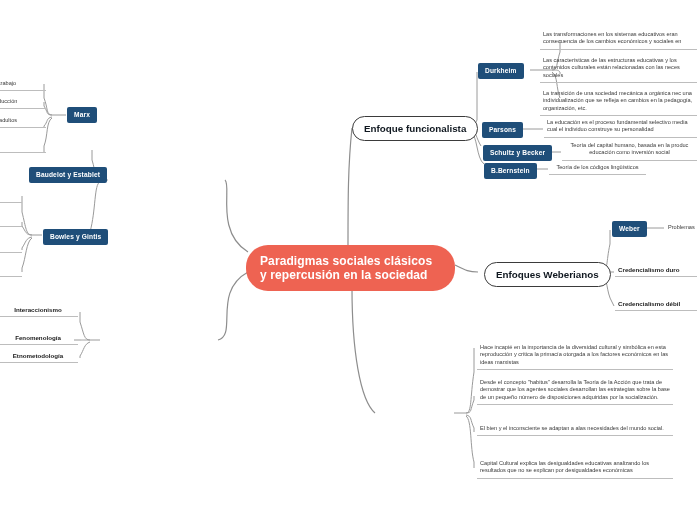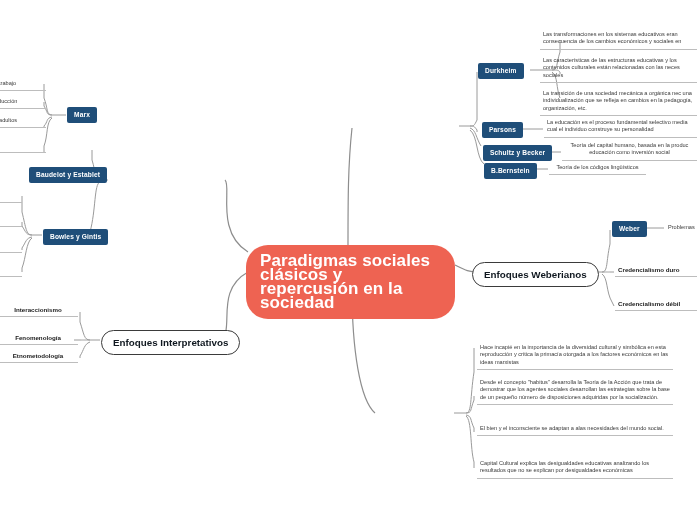--- a/index.html
+++ b/index.html
@@ -11,21 +11,21 @@
   #canvas{position:absolute;left:0;top:0;width:697px;height:520px;}
   svg.links{position:absolute;left:0;top:0;width:697px;height:520px;overflow:visible;}
   svg.links path{fill:none;stroke:#9a9a9a;stroke-width:1;}
   svg.links path.thick{stroke:#8d8d8d;stroke-width:1.2;}
 
   .node{position:absolute;box-sizing:border-box;}
 
   
   .root{
     background:#ee6352;color:#ffffff;border-radius:22px;
-    font-weight:bold;font-size:17px;line-height:14px;
+    font-weight:bold;font-size:12px;line-height:14px;
     padding:9px 14px;letter-spacing:.1px;
   }
 
   
   .oval{
     border:1.3px solid #3b3b3b;border-radius:16px;background:#ffffff;
     color:#101820;font-weight:bold;font-size:9.8px;line-height:11px;
     padding:6px 11px;text-align:center;white-space:nowrap;
   }
 
@@ -104,20 +104,21 @@
     <path d="M646,228 L664,228"></path>
 
     <path d="M454,413 L466,413 C472,413 470,398 474,372 L474,348"></path>
     <path d="M466,413 C472,413 470,410 474,400 L474,396"></path>
     <path d="M466,415 C472,416 470,420 474,428 L474,432"></path>
     <path d="M466,416 C472,420 470,448 474,462 L474,468"></path>
   </svg>
 
   <div class="node root" style="left:246px;top:245px;width:209px;">Paradigmas sociales clásicos y repercusión en la sociedad</div>
 
+  <div class="node oval" style="left:352px;top:116px;">Enfoque funcionalista</div>
 
   <div class="node chip" style="left:478px;top:63px;">Durkheim</div>
   <div class="node leaf clip" style="left:540px;top:29px;width:157px;">Las transformaciones en los sistemas educativos eran consecuencia de los cambios económicos y sociales en</div>
   <div class="node leaf clip" style="left:540px;top:55px;width:157px;">Las características de las estructuras educativas y los contenidos culturales están relacionadas con las neces sociales</div>
   <div class="node leaf clip" style="left:540px;top:88px;width:157px;">La transición de una sociedad mecánica a orgánica nec una individualización que se refleja en cambios en la pedagogía, organización, etc.</div>
 
   <div class="node chip" style="left:482px;top:122px;">Parsons</div>
   <div class="node leaf clip" style="left:544px;top:117px;width:153px;">La educación es el proceso fundamental selectivo media cual el individuo construye su personalidad</div>
 
   <div class="node chip" style="left:483px;top:145px;">Schultz y Becker</div>
@@ -134,26 +135,25 @@
   <div class="node leaf clip" style="left:-22px;top:140px;width:68px;">lernas</div>
 
   <div class="node chip" style="left:29px;top:167px;">Baudelot y Establet</div>
 
   <div class="node chip" style="left:43px;top:229px;">Bowles y Gintis</div>
   <div class="node leaf clip" style="left:-22px;top:190px;width:44px;">y</div>
   <div class="node leaf clip" style="left:-22px;top:214px;width:44px;">ta</div>
   <div class="node leaf clip" style="left:-22px;top:240px;width:44px;">ibe</div>
   <div class="node leaf clip" style="left:-22px;top:264px;width:44px;">lista</div>
 
-  <div class="node oval" style="left:101px;top:330px;">Enfoques Interpretativos</div>
   <div class="node leaf bold center clip" style="left:-2px;top:304px;width:80px;">Interaccionismo</div>
   <div class="node leaf bold center clip" style="left:-2px;top:332px;width:80px;">Fenomenología</div>
   <div class="node leaf bold center clip" style="left:-2px;top:350px;width:80px;">Etnometodología</div>
 
-  <div class="node oval" style="left:472px;top:262px;">Enfoques Weberianos</div>
+  <div class="node oval" style="left:484px;top:262px;">Enfoques Weberianos</div>
   <div class="node chip" style="left:612px;top:221px;">Weber</div>
   <div class="node leaf clip nb" style="left:665px;top:222px;width:32px;">Problemas</div>
   <div class="node leaf bold clip" style="left:615px;top:264px;width:82px;">Credencialismo duro</div>
   <div class="node leaf bold clip" style="left:615px;top:298px;width:82px;">Credencialismo débil</div>
 
   <div class="node leaf clip" style="left:477px;top:342px;width:196px;">Hace incapié en la importancia de la diversidad cultural y simbólica en esta reproducción y critica la primacía otorgada a los factores económicos en las ideas marxistas</div>
   <div class="node leaf clip" style="left:477px;top:377px;width:196px;">Desde el concepto "habitus" desarrolla la Teoría de la Acción que trata de demostrar que los agentes sociales desarrollan las estrategias sobre la base de un pequeño número de disposiciones adquiridas por la socialización.</div>
   <div class="node leaf clip" style="left:477px;top:423px;width:196px;">El bien y el inconsciente se adaptan a alas necesidades del mundo social.</div>
   <div class="node leaf clip" style="left:477px;top:458px;width:196px;">Capital Cultural explica las desigualdades educativas analizando los resultados que no se explican por desigualdades económicas</div>
 

